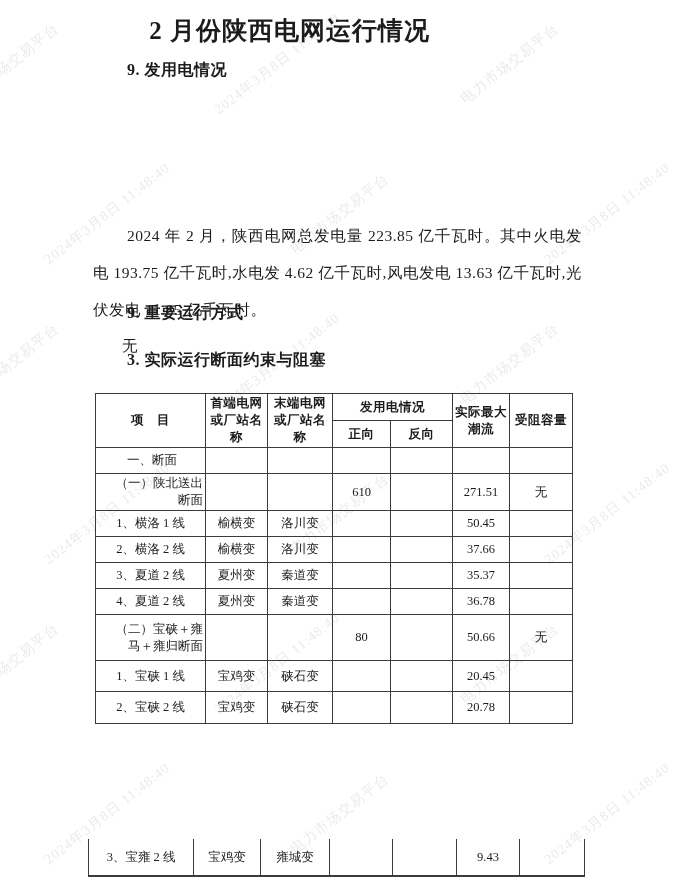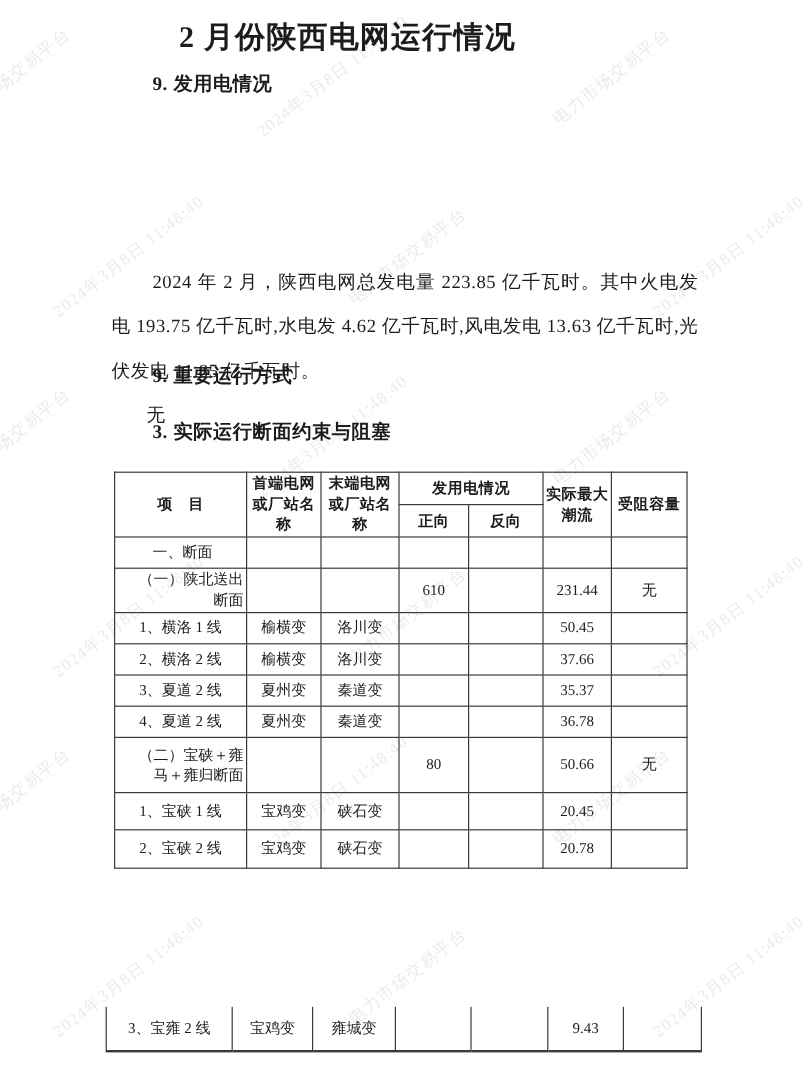--- a/index.html
+++ b/index.html
@@ -147,21 +147,21 @@
       <td></td>
       <td></td>
       <td></td>
     </tr>
     <tr class="row-std">
       <td class="cell-item-sub">（一）陕北送出断面</td>
       <td></td>
       <td></td>
       <td>610</td>
       <td></td>
-      <td>231.44</td>
+      <td>271.51</td>
       <td>无</td>
     </tr>
     <tr class="row-std">
       <td>1、横洛 1 线</td>
       <td>榆横变</td>
       <td>洛川变</td>
       <td></td>
       <td></td>
       <td>50.45</td>
       <td></td>

